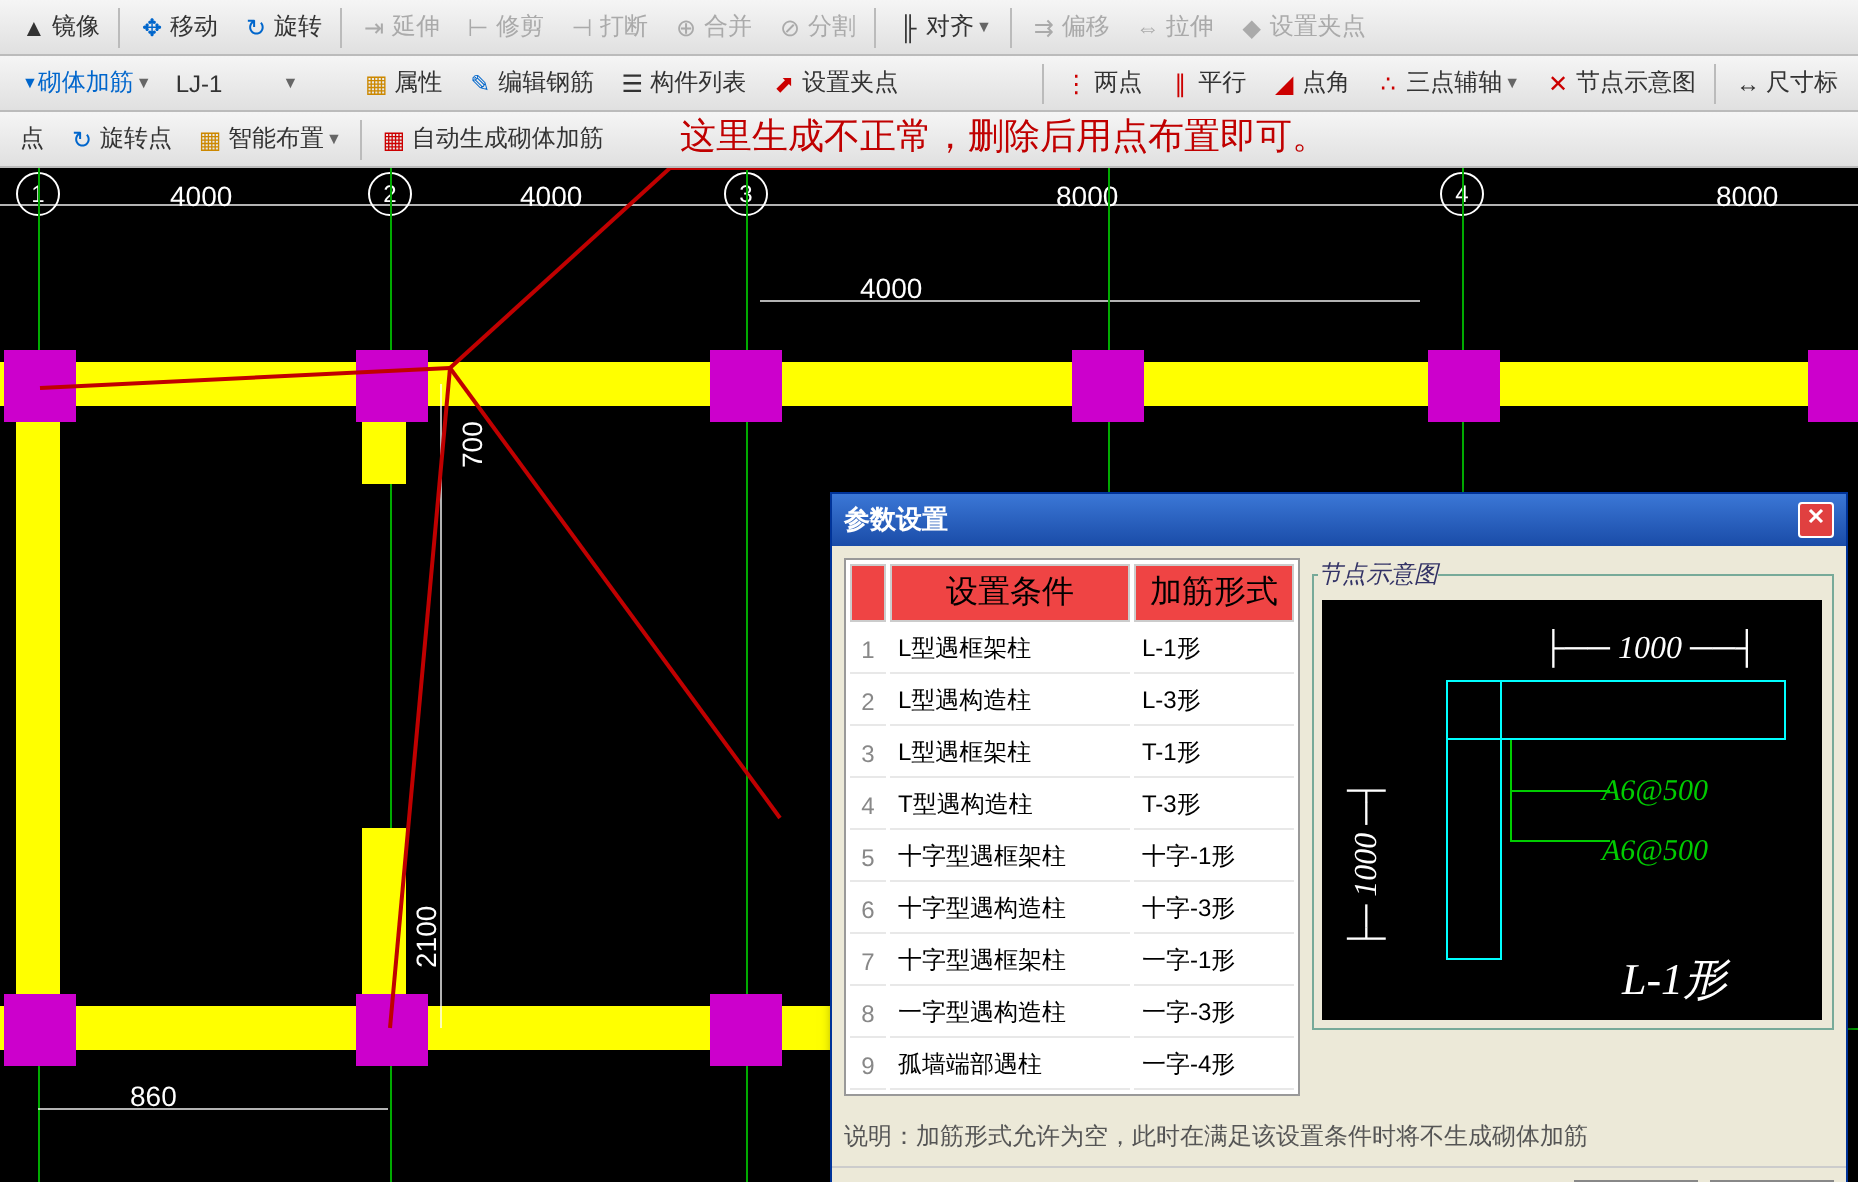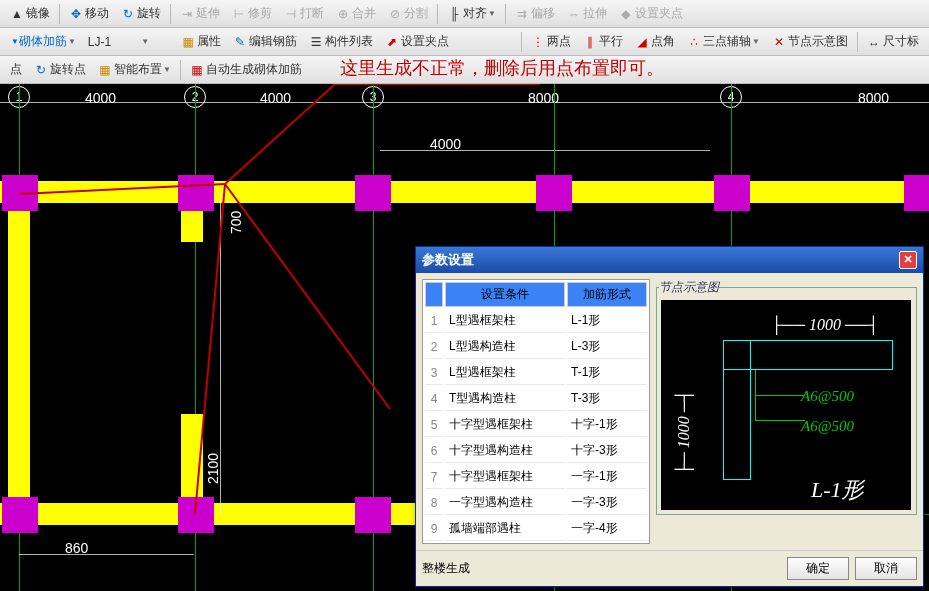--- a/index.html
+++ b/index.html
@@ -26,21 +26,21 @@
 .col { position: absolute; width: 36px; height: 36px; background: #c0c; }
 .dim-rot { position: absolute; color: #fff; font-size: 14px; transform: rotate(-90deg); transform-origin: 0 0; }
 .dim-line { position: absolute; background: #fff; opacity: 0.7; }
 
 
 .dialog { position: absolute; left: 415px; top: 246px; width: 509px; background: #ece9d8; border: 1px solid #003399; box-shadow: 2px 2px 6px rgba(0,0,0,0.5); z-index: 10; }
 .dialog-title { background: linear-gradient(#3b77d6, #1a4ca8); color: #fff; font-size: 13px; font-weight: bold; padding: 4px 6px; display: flex; justify-content: space-between; align-items: center; }
 .close-btn { width: 18px; height: 18px; background: #e04040; color: #fff; border: 1px solid #fff; text-align: center; line-height: 14px; font-size: 11px; cursor: pointer; border-radius: 2px; }
 .dialog-body { padding: 6px; display: flex; }
 .param-table { background: #fff; border: 1px solid #999; width: 228px; }
-.param-table th { background: #3b82f6; border: 1px solid #ccc; font-weight: normal; font-size: 12px; padding: 3px; }
+.param-table th { background: #ef4444; border: 1px solid #ccc; font-weight: normal; font-size: 16px; padding: 3px; }
 .param-table td { border-bottom: 1px solid #e8e8e8; padding: 3px 4px; font-size: 12px; }
 .param-table td.row-num { color: #888; text-align: center; width: 18px; }
 .param-table td.cond { width: 120px; }
 .diagram-panel { flex: 1; margin-left: 6px; font-style: italic; }
 .diagram-panel fieldset { border: 1px solid #7a9; font-size: 12px; color: #336; padding: 2px; }
 .diagram-canvas { width: 250px; height: 210px; background: #000; position: relative; margin: 2px; }
 .diagram-canvas .shape { position: absolute; border: 1px solid #0ff; }
 .diagram-text { position: absolute; font-family: SimSun; }
 .explain { padding: 6px; font-size: 12px; color: #555; }
 .dialog-footer { padding: 6px; display: flex; align-items: center; border-top: 1px solid #ccc; }
@@ -317,20 +317,21 @@
           <div class="diagram-text" style="color:#0c0;left:140px;top:88px;font-size:15px">A6@500</div>
           <div class="diagram-text" style="color:#0c0;left:140px;top:118px;font-size:15px">A6@500</div>
           <div class="diagram-text" style="color:#fff;left:150px;top:175px;font-size:22px">L-1形</div>
           <div style="position:absolute;left:94px;top:70px;width:1px;height:50px;background:#0c0"></div>
           <div style="position:absolute;left:94px;top:95px;width:50px;height:1px;background:#0c0"></div>
           <div style="position:absolute;left:94px;top:120px;width:50px;height:1px;background:#0c0"></div>
         </div>
       </fieldset>
     </div>
   </div>
+  <div class="explain">说明：加筋形式允许为空，此时在满足该设置条件时将不生成砌体加筋</div>
   <div class="dialog-footer">
     <label> 
         <span>整楼生成</span>
       </label>
     <span class="spacer"></span>
     <button>确定</button>
     <button>取消</button>
   </div>
 </div>
 

